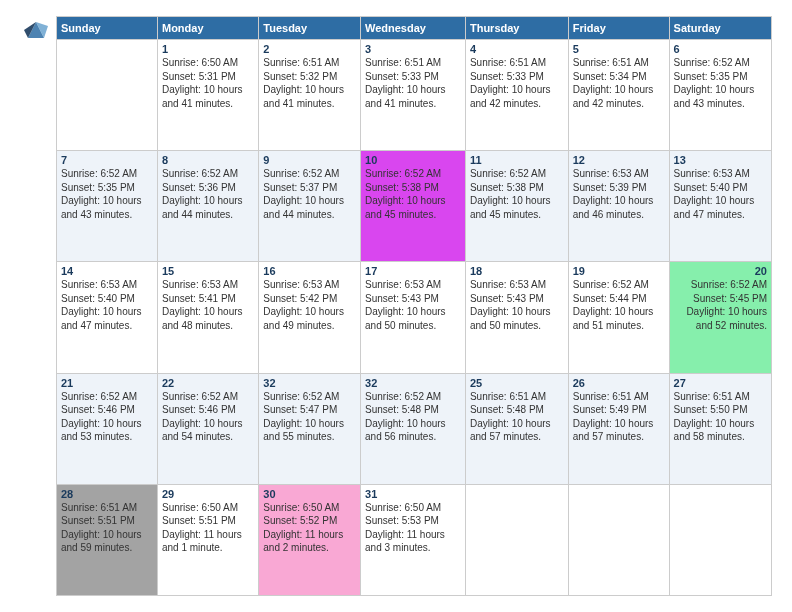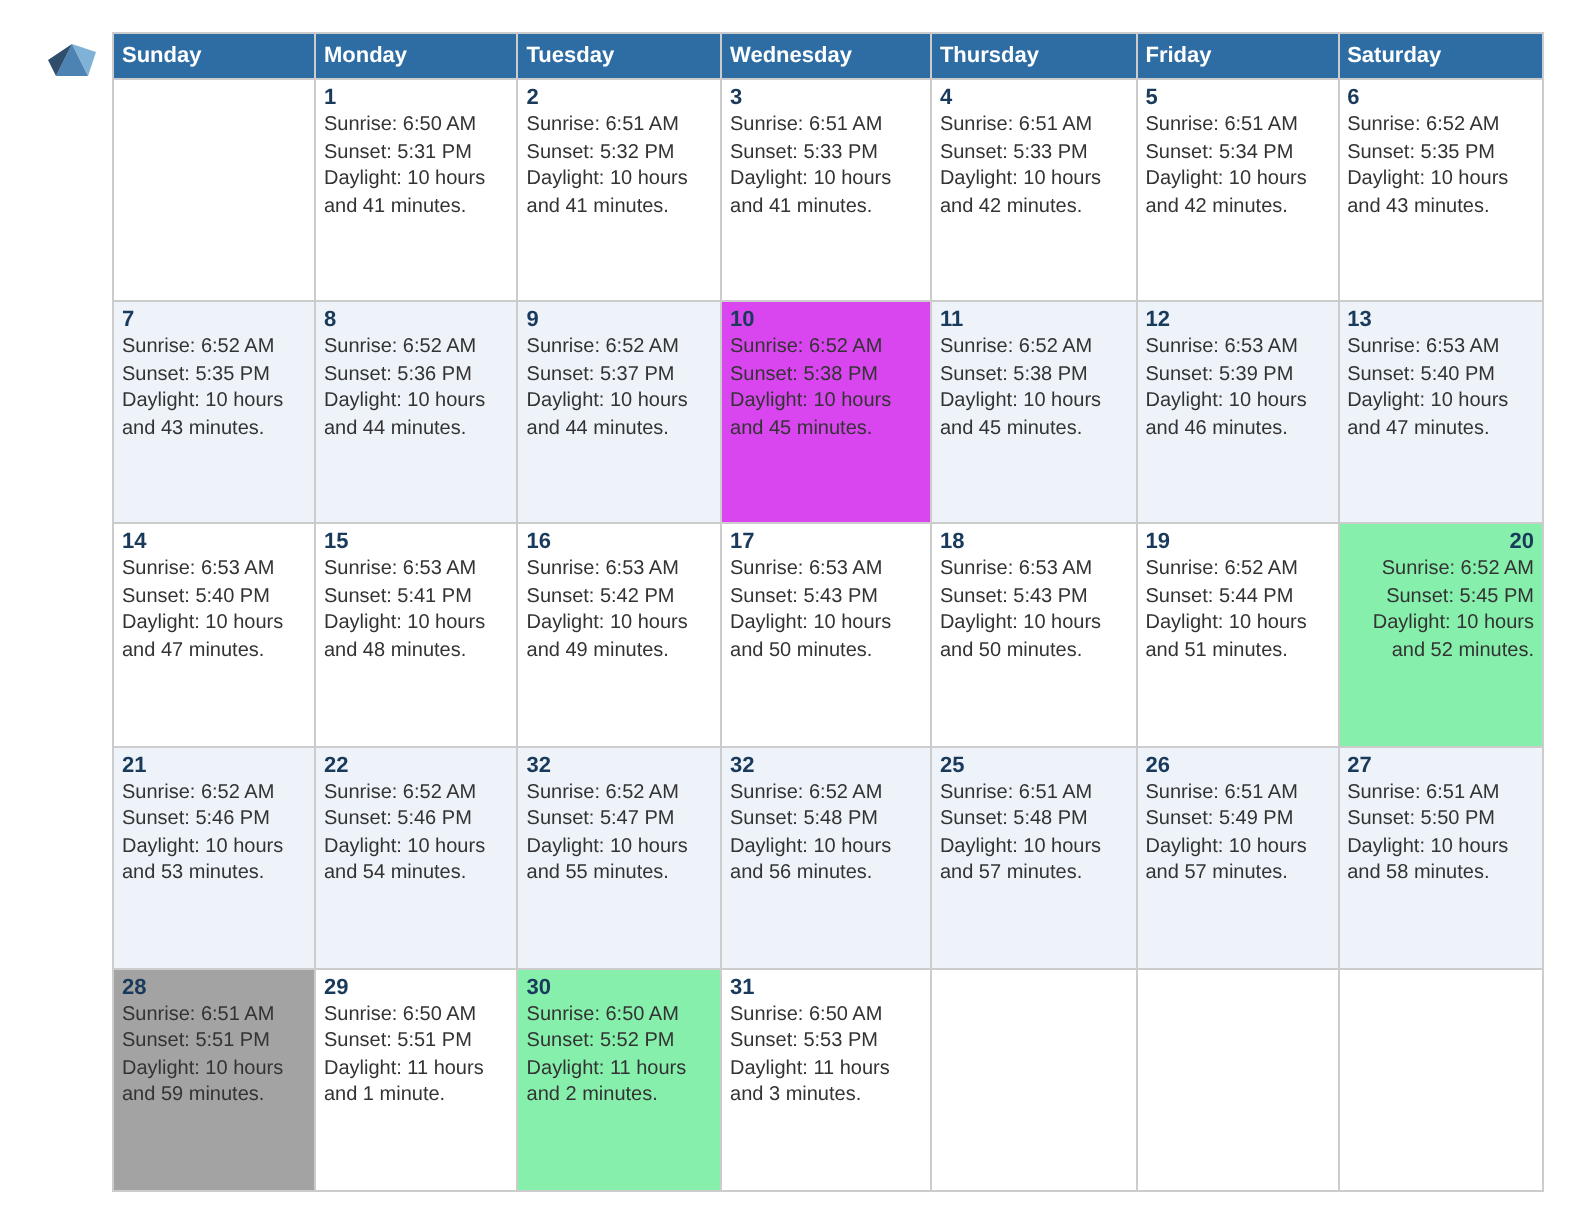--- a/index.html
+++ b/index.html
@@ -251,21 +251,21 @@
         </tr>
         <tr>
           <td style="background: #a3a3a3;">
             <span class="day-number">28</span>
             <div class="day-info">Sunrise: 6:51 AM<br>Sunset: 5:51 PM<br>Daylight: 10 hours and 59 minutes.</div>
           </td>
           <td style="background: rgb(255, 255, 255);">
             <span class="day-number">29</span>
             <div class="day-info">Sunrise: 6:50 AM<br>Sunset: 5:51 PM<br>Daylight: 11 hours and 1 minute.</div>
           </td>
-          <td style="background: #86efac;">
+          <td style="background: #f9a8d4;">
             <span class="day-number">30</span>
             <div class="day-info">Sunrise: 6:50 AM<br>Sunset: 5:52 PM<br>Daylight: 11 hours and 2 minutes.</div>
           </td>
           <td style="background: rgb(255, 255, 255);">
             <span class="day-number">31</span>
             <div class="day-info">Sunrise: 6:50 AM<br>Sunset: 5:53 PM<br>Daylight: 11 hours and 3 minutes.</div>
           </td>
           <td class="empty-cell"></td>
           <td class="empty-cell"></td>
           <td class="empty-cell"></td>

